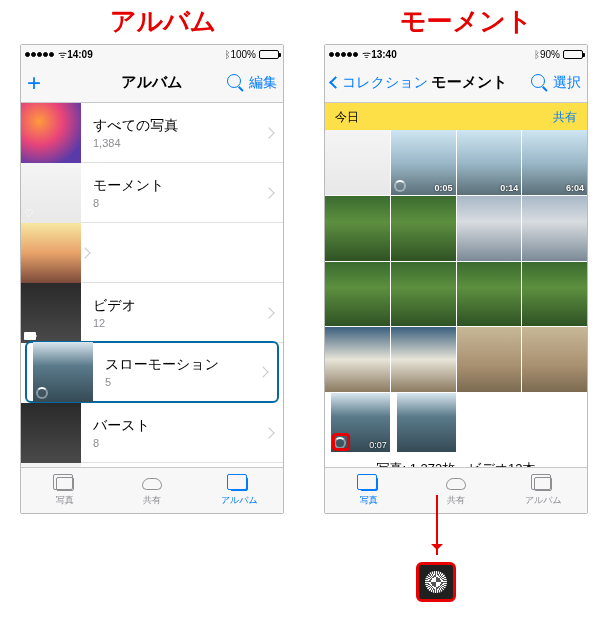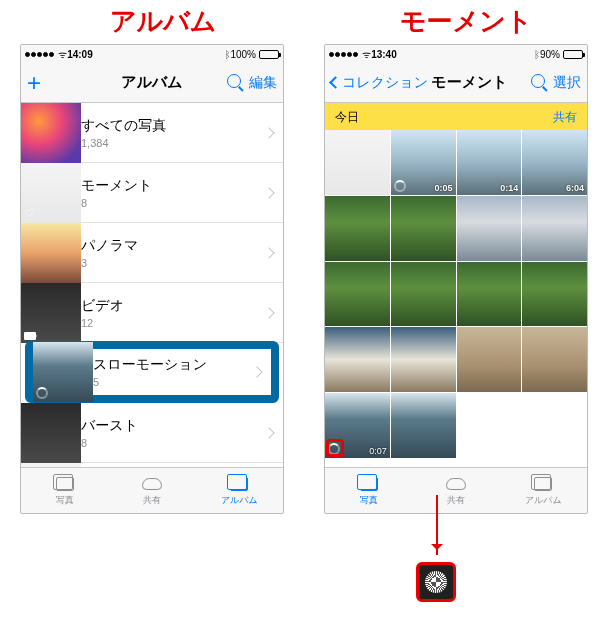--- a/index.html
+++ b/index.html
@@ -19,25 +19,25 @@
   .navbar .left { color: #007aff; display: flex; align-items: center; min-width: 70px; font-size: 14px; }
   .navbar .title { flex: 1; text-align: center; font-weight: 600; color: #000; font-size: 15px; }
   .navbar .right { color: #007aff; display: flex; align-items: flex-start; justify-content: flex-end; gap: 8px; min-width: 70px; font-size: 14px; }
   .plus { font-size: 24px; font-weight: 300; line-height: 1; }
   .chev-left { display:inline-block;width:9px;height:9px;border-left:2px solid #007aff;border-bottom:2px solid #007aff;transform:rotate(45deg);margin-right:2px; }
   .search-ic { width: 14px; height: 14px; border: 1.5px solid #007aff; border-radius: 50%; position: relative; }
   .search-ic::after { content:"";position:absolute;width:6px;height:1.5px;background:#007aff;bottom:-3px;right:-4px;transform:rotate(45deg); }
   .content { flex: 1; background: #fff; overflow: hidden; position: relative; }
   .row { display: flex; align-items: center; height: 60px; border-bottom: 0.5px solid #e0e0e0; padding-right: 10px; position: relative; }
   .thumb { width: 60px; height: 60px; background: #555; flex-shrink: 0; position: relative; overflow: hidden; }
-  .row-txt { flex: 1; }
+  .row-txt { flex: 1; padding-left: 12px; }
   .row-title { font-size: 14px; color: #000; }
   .row-count { font-size: 11px; color: #8e8e93; margin-top: 2px; }
   .chev-r { width: 8px; height: 8px; border-top: 1.5px solid #c7c7cc; border-right: 1.5px solid #c7c7cc; transform: rotate(45deg); }
-  .hl { border: 8px solid #0369a1; border-radius: 6px; }
+  .hl { border: 2px solid #0369a1; border-radius: 6px; }
   .row.hl { margin: -2px 4px 0 4px; height: 62px; }
   .sechead { display: flex; justify-content: space-between; padding: 6px 10px 4px 10px; font-size: 12px; background:#fde047; }
   .sechead .date { color:#000; font-weight:500; }
   .sechead .share { color:#007aff; }
   .grid { display: grid; grid-template-columns: repeat(4,1fr); gap: 1px; background:#fff; }
   .cell { aspect-ratio: 1/1; background:#666; position: relative; overflow:hidden; }
   .dur { position:absolute; bottom:2px; right:3px; color:#fff; font-size:9px; text-shadow:0 0 2px #000; }
   .loading-ring { position:absolute; bottom:3px; left:3px; width:12px; height:12px; border:2px solid rgba(255,255,255,0.4); border-top-color:#fff; border-radius:50%; }
   .summary { text-align:center; padding: 8px 0 2px 0; }
   .summary .line1 { font-size: 13px; font-weight:500; }
@@ -51,21 +51,21 @@
   .ic-albums { width:18px;height:14px;border:1.5px solid currentColor;border-radius:2px;position:relative; }
   .ic-albums::before { content:"";position:absolute;top:-4px;left:-4px;width:18px;height:14px;border:1.5px solid currentColor;border-radius:2px;background:transparent; }
   .tab.active .ic-photos, .tab.active .ic-albums { background: currentColor; }
   .tab.active .ic-photos::before, .tab.active .ic-albums::before { background: #f7f7f7; border-color: currentColor; }
   
   .tg-green { background: linear-gradient(#3a6b2f,#5d8f3f 40%,#2f5224); }
   .tg-city  { background: linear-gradient(#cfe6f2,#9bb8c8 50%,#5a6f78); font-weight: bold; }
   .tg-sunset{ background: linear-gradient(#f7e7a1,#e8a26a 50%,#7a4a3a); }
   .tg-doc   { background: linear-gradient(#f4f4f4,#e8e8e8); }
   .tg-dark  { background: linear-gradient(#2a2a2a,#4a4a4a); }
-  .tg-foun  { background: linear-gradient(#d8e6ee 0%,#5a7a8a 40%,#354a55 100%); }
+  .tg-foun  { background: linear-gradient(#d8e6ee 0%,#5a7a8a 40%,#354a55 100%); margin-left: 6px; }
   .tg-mall  { background: linear-gradient(#a8b8c8,#d8dce0 40%,#7a8a96); }
   .tg-store { background: linear-gradient(#3a5f7d,#e8e4d8 50%,#8a7a60); }
   .tg-ppl   { background: linear-gradient(#c8b898,#a89070 60%,#7a6a50); }
   .tg-color { background: radial-gradient(circle at 30% 30%, #ff9a3c, #e8447a 40%, #5a3aa8 80%); }
   .heart { position:absolute; bottom:3px; left:3px; color:#fff; font-size:11px; }
   .vcam { position:absolute; bottom:3px; left:3px; width:12px;height:8px;background:#fff;border-radius:1px; }
   .vcam::after{content:"";position:absolute;right:-4px;top:1px;border:3px solid transparent;border-left-color:#fff;}
   .tile-hl { position:absolute; border:3px solid #e60000; border-radius:4px; }
   .arrow-down { position:absolute; width:2px; background:#e60000; }
   .arrow-down::after { content:"";position:absolute;bottom:-1px;left:-5px;border:6px solid transparent;border-top-color:#e60000; }
@@ -120,24 +120,20 @@
             <span class="heart">♡</span>
           </div>
           <div class="row-txt">
             <div class="row-title">モーメント</div>
             <div class="row-count">8</div>
           </div>
           <div class="chev-r"></div>
         </div>
         <div class="row">
           <div class="thumb tg-sunset"></div>
-          <div class="row-txt">
-            <div class="row-title">パノラマ</div>
-            <div class="row-count">3</div>
-          </div>
           <div class="chev-r"></div>
         </div>
         <div class="row">
           <div class="thumb tg-dark">
             <span class="vcam"></span>
           </div>
           <div class="row-txt">
             <div class="row-title">ビデオ</div>
             <div class="row-count">12</div>
           </div>

